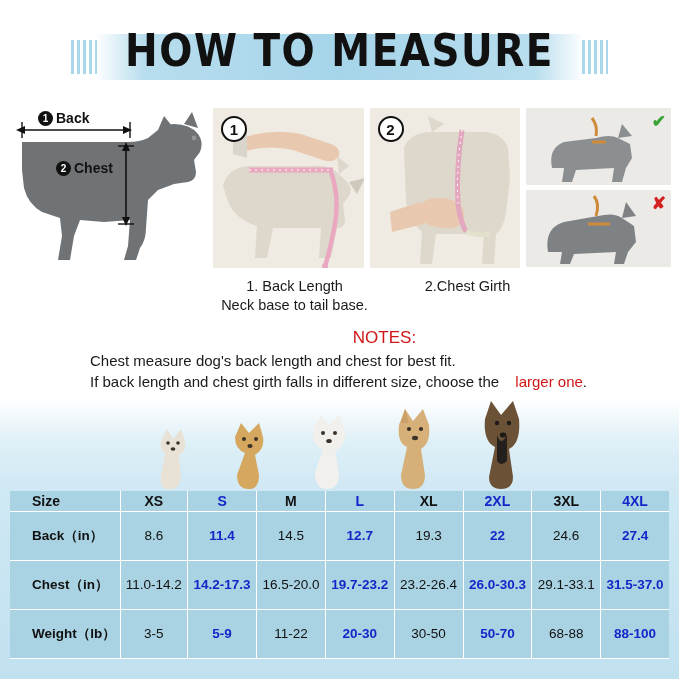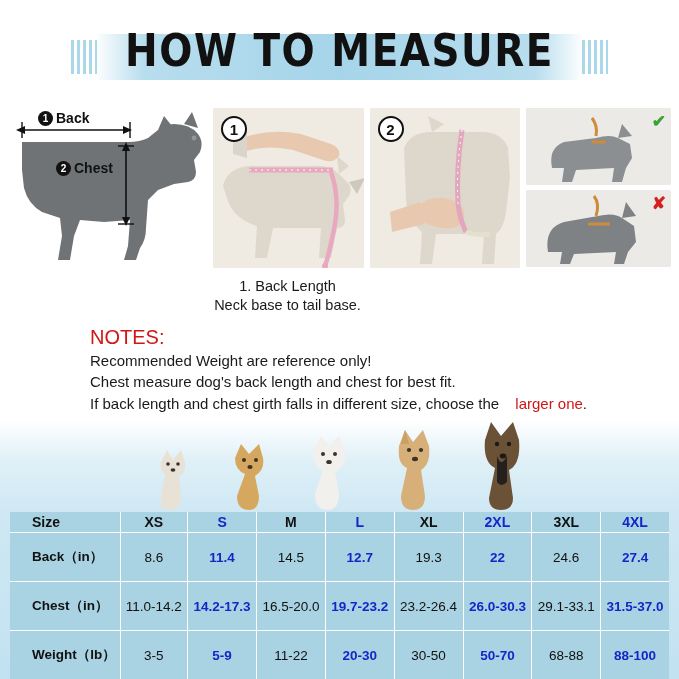--- a/index.html
+++ b/index.html
@@ -124,31 +124,31 @@
     height: 48px;
     margin-top: 4px;
   }
   .cap {
     position: absolute;
     text-align: center;
     font-size: 14.5px;
     color: #1a1a1a;
     line-height: 19px;
   }
-  .cap-1 { left: 205px; width: 165px; top: 0; }
+  .cap-1 { left: 212px; width: 165px; top: 0; }
   .cap-2 { left: 380px; width: 175px; top: 0; }
 
   
   .notes {
     margin: 2px 0 0 90px;
     font-size: 15px;
     line-height: 21.5px;
     color: #1a1a1a;
   }
-  .notes-title { color: #d01616; font-size: 20px; margin-bottom: 1px; }
+  .notes-title { color: #d01616; font-size: 17px; margin-bottom: 1px; text-align: center; }
   .red { color: #d01616; margin-left: 12px; }
 
   
   .dog-band {
     position: relative;
     height: 92px;
     margin-top: 6px;
     background: linear-gradient(180deg, #ffffff 0%, #dff0f7 45%, #cfe8f4 100%);
     display: flex;
     align-items: flex-end;
@@ -289,26 +289,26 @@
     </div>
   </div>
 </div>
 
 <div class="captions">
   <div class="cap cap-1">
     <div>1. Back Length</div>
     <div>Neck base to tail base.</div>
   </div>
   <div class="cap cap-2">
+    <div>2.Chest Girth</div>
   </div>
 </div>
 
 <div class="notes">
   <div class="notes-title">NOTES:</div>
-  <div>Recommended Weight are reference only!</div>
   <div>Chest measure dog's back length and chest for best fit.</div>
   <div>
     <span>If back length and chest girth falls in different size, choose the </span><span class="red">larger one</span><span>.</span>
   </div>
 </div>
 
 <div class="dog-band">
   <svg width="72" height="78" viewBox="0 0 72 78" class="dog-fig">
     <path d="M30,40 Q24,36 26,28 L32,16 L38,26 L46,16 L50,28 Q52,38 44,42 L46,62 Q46,74 38,76 L30,76 Q24,72 26,62 Z" fill="#e8e2d6"></path>
     <circle cx="33" cy="30" r="1.8" fill="#3b322a"></circle>

